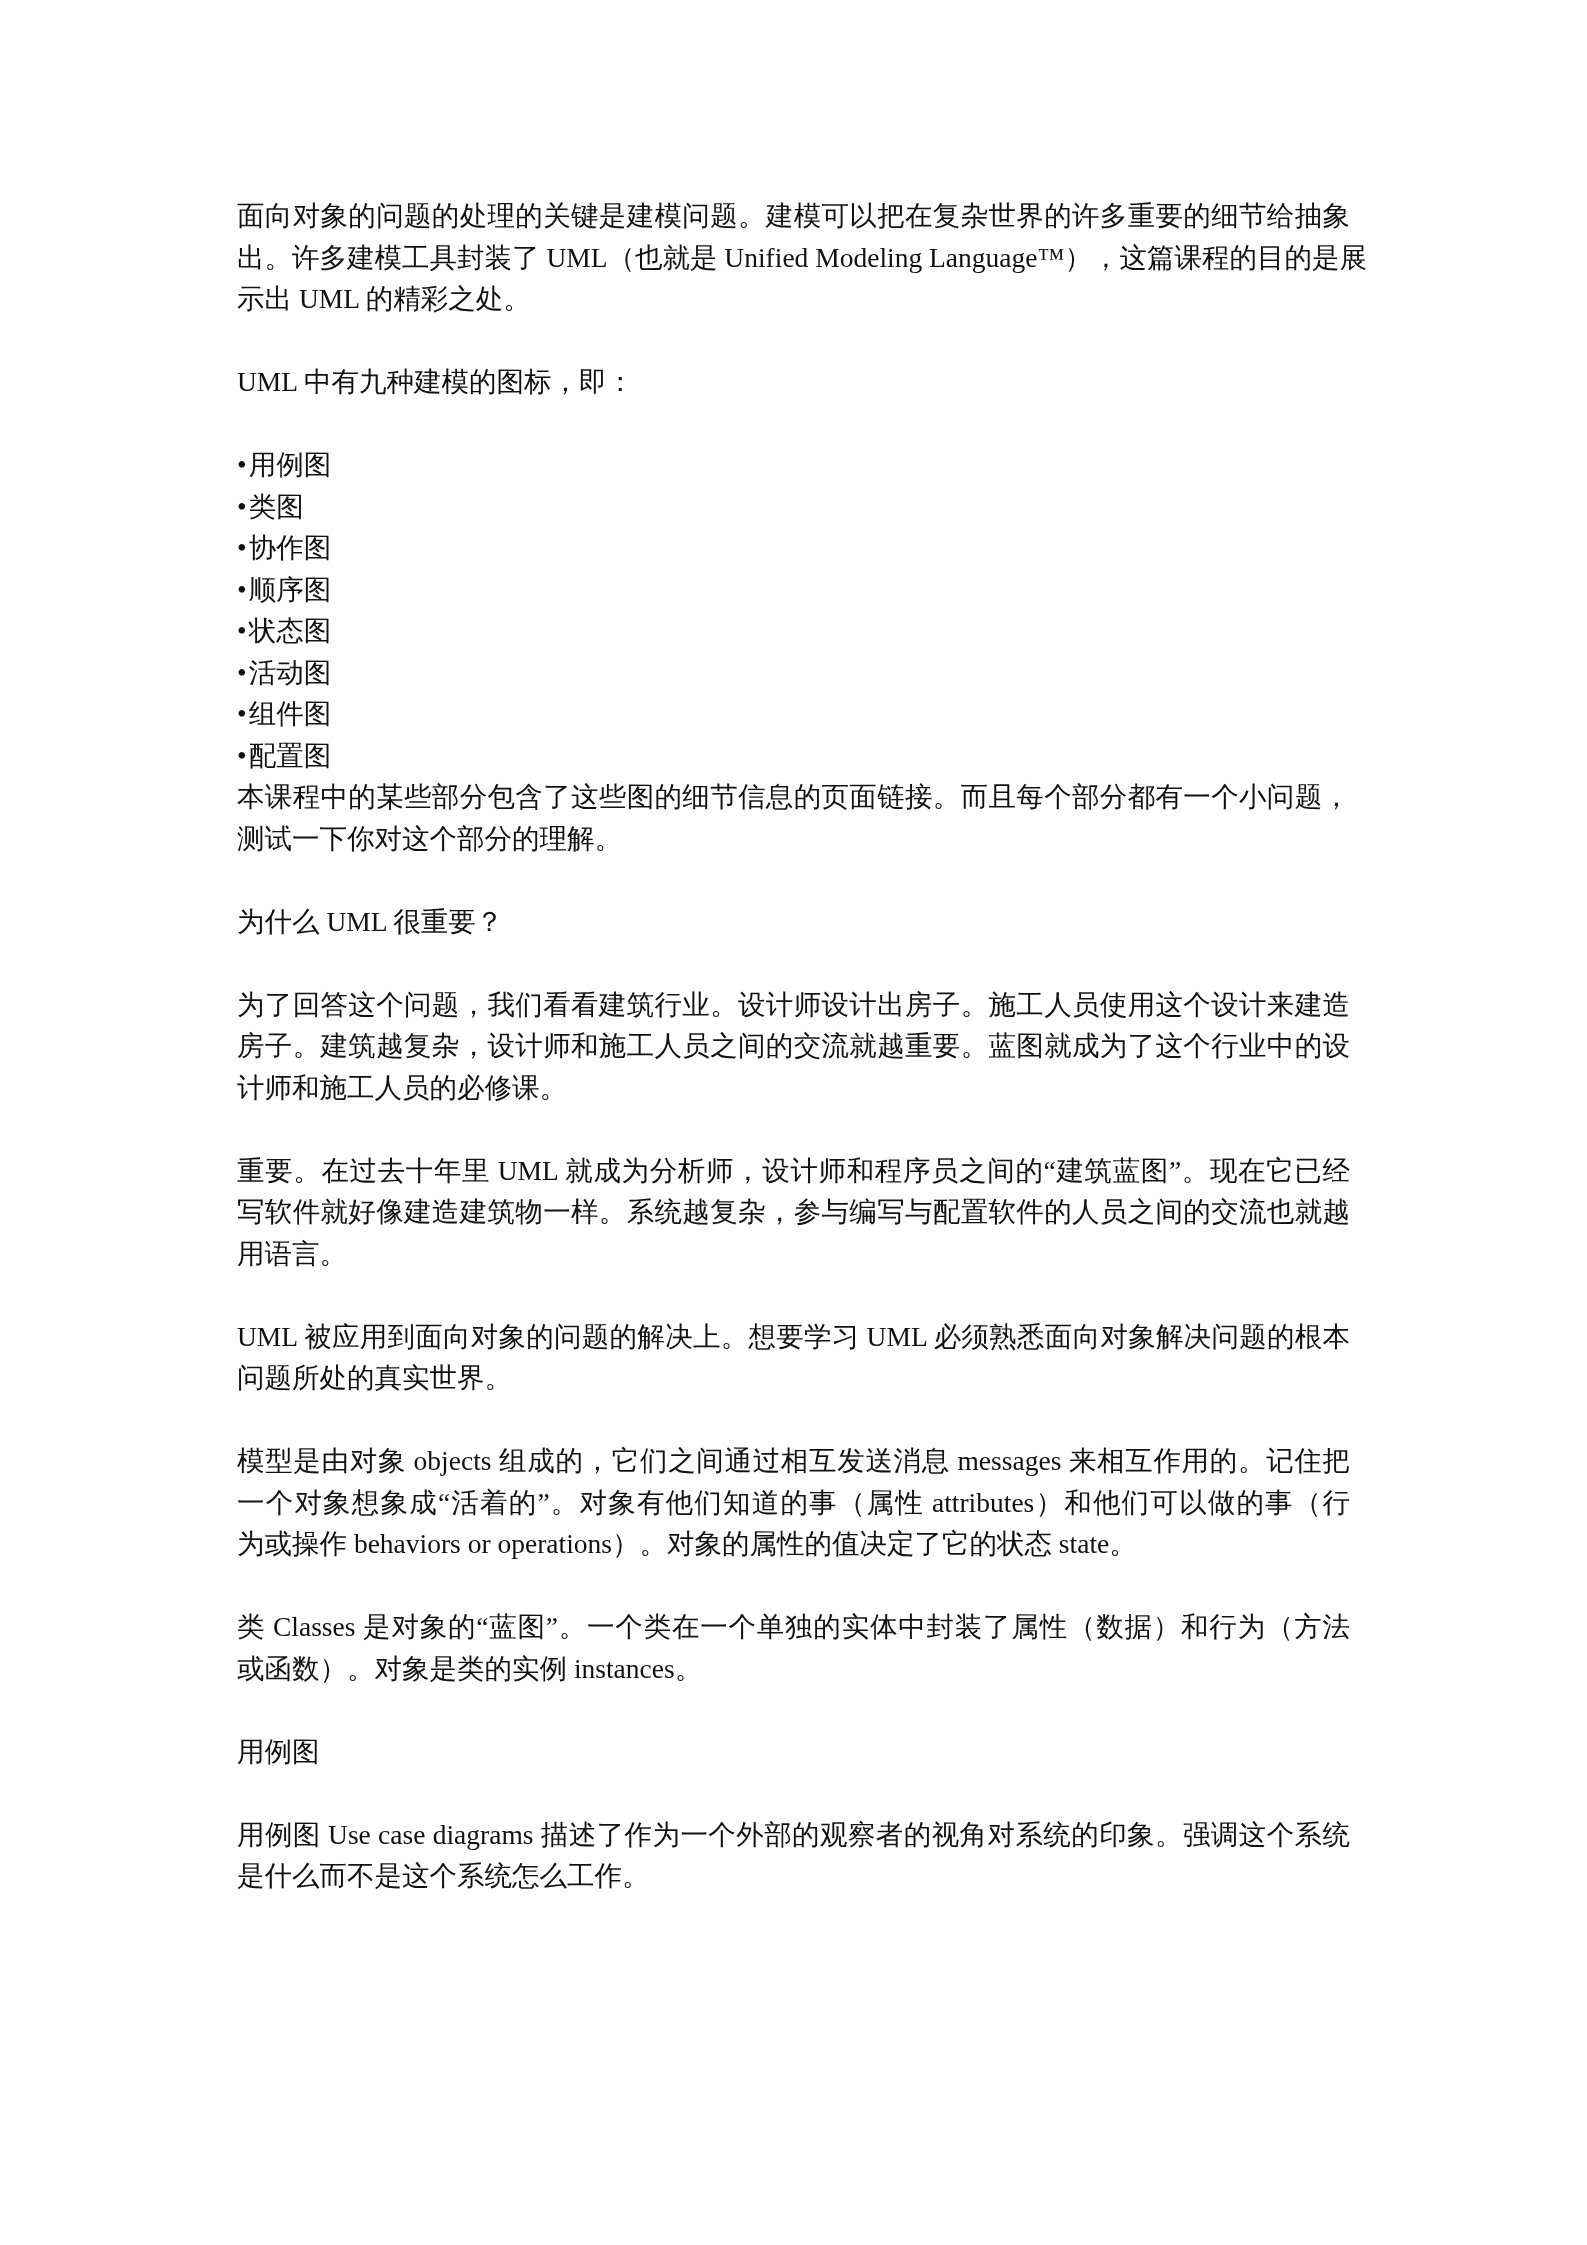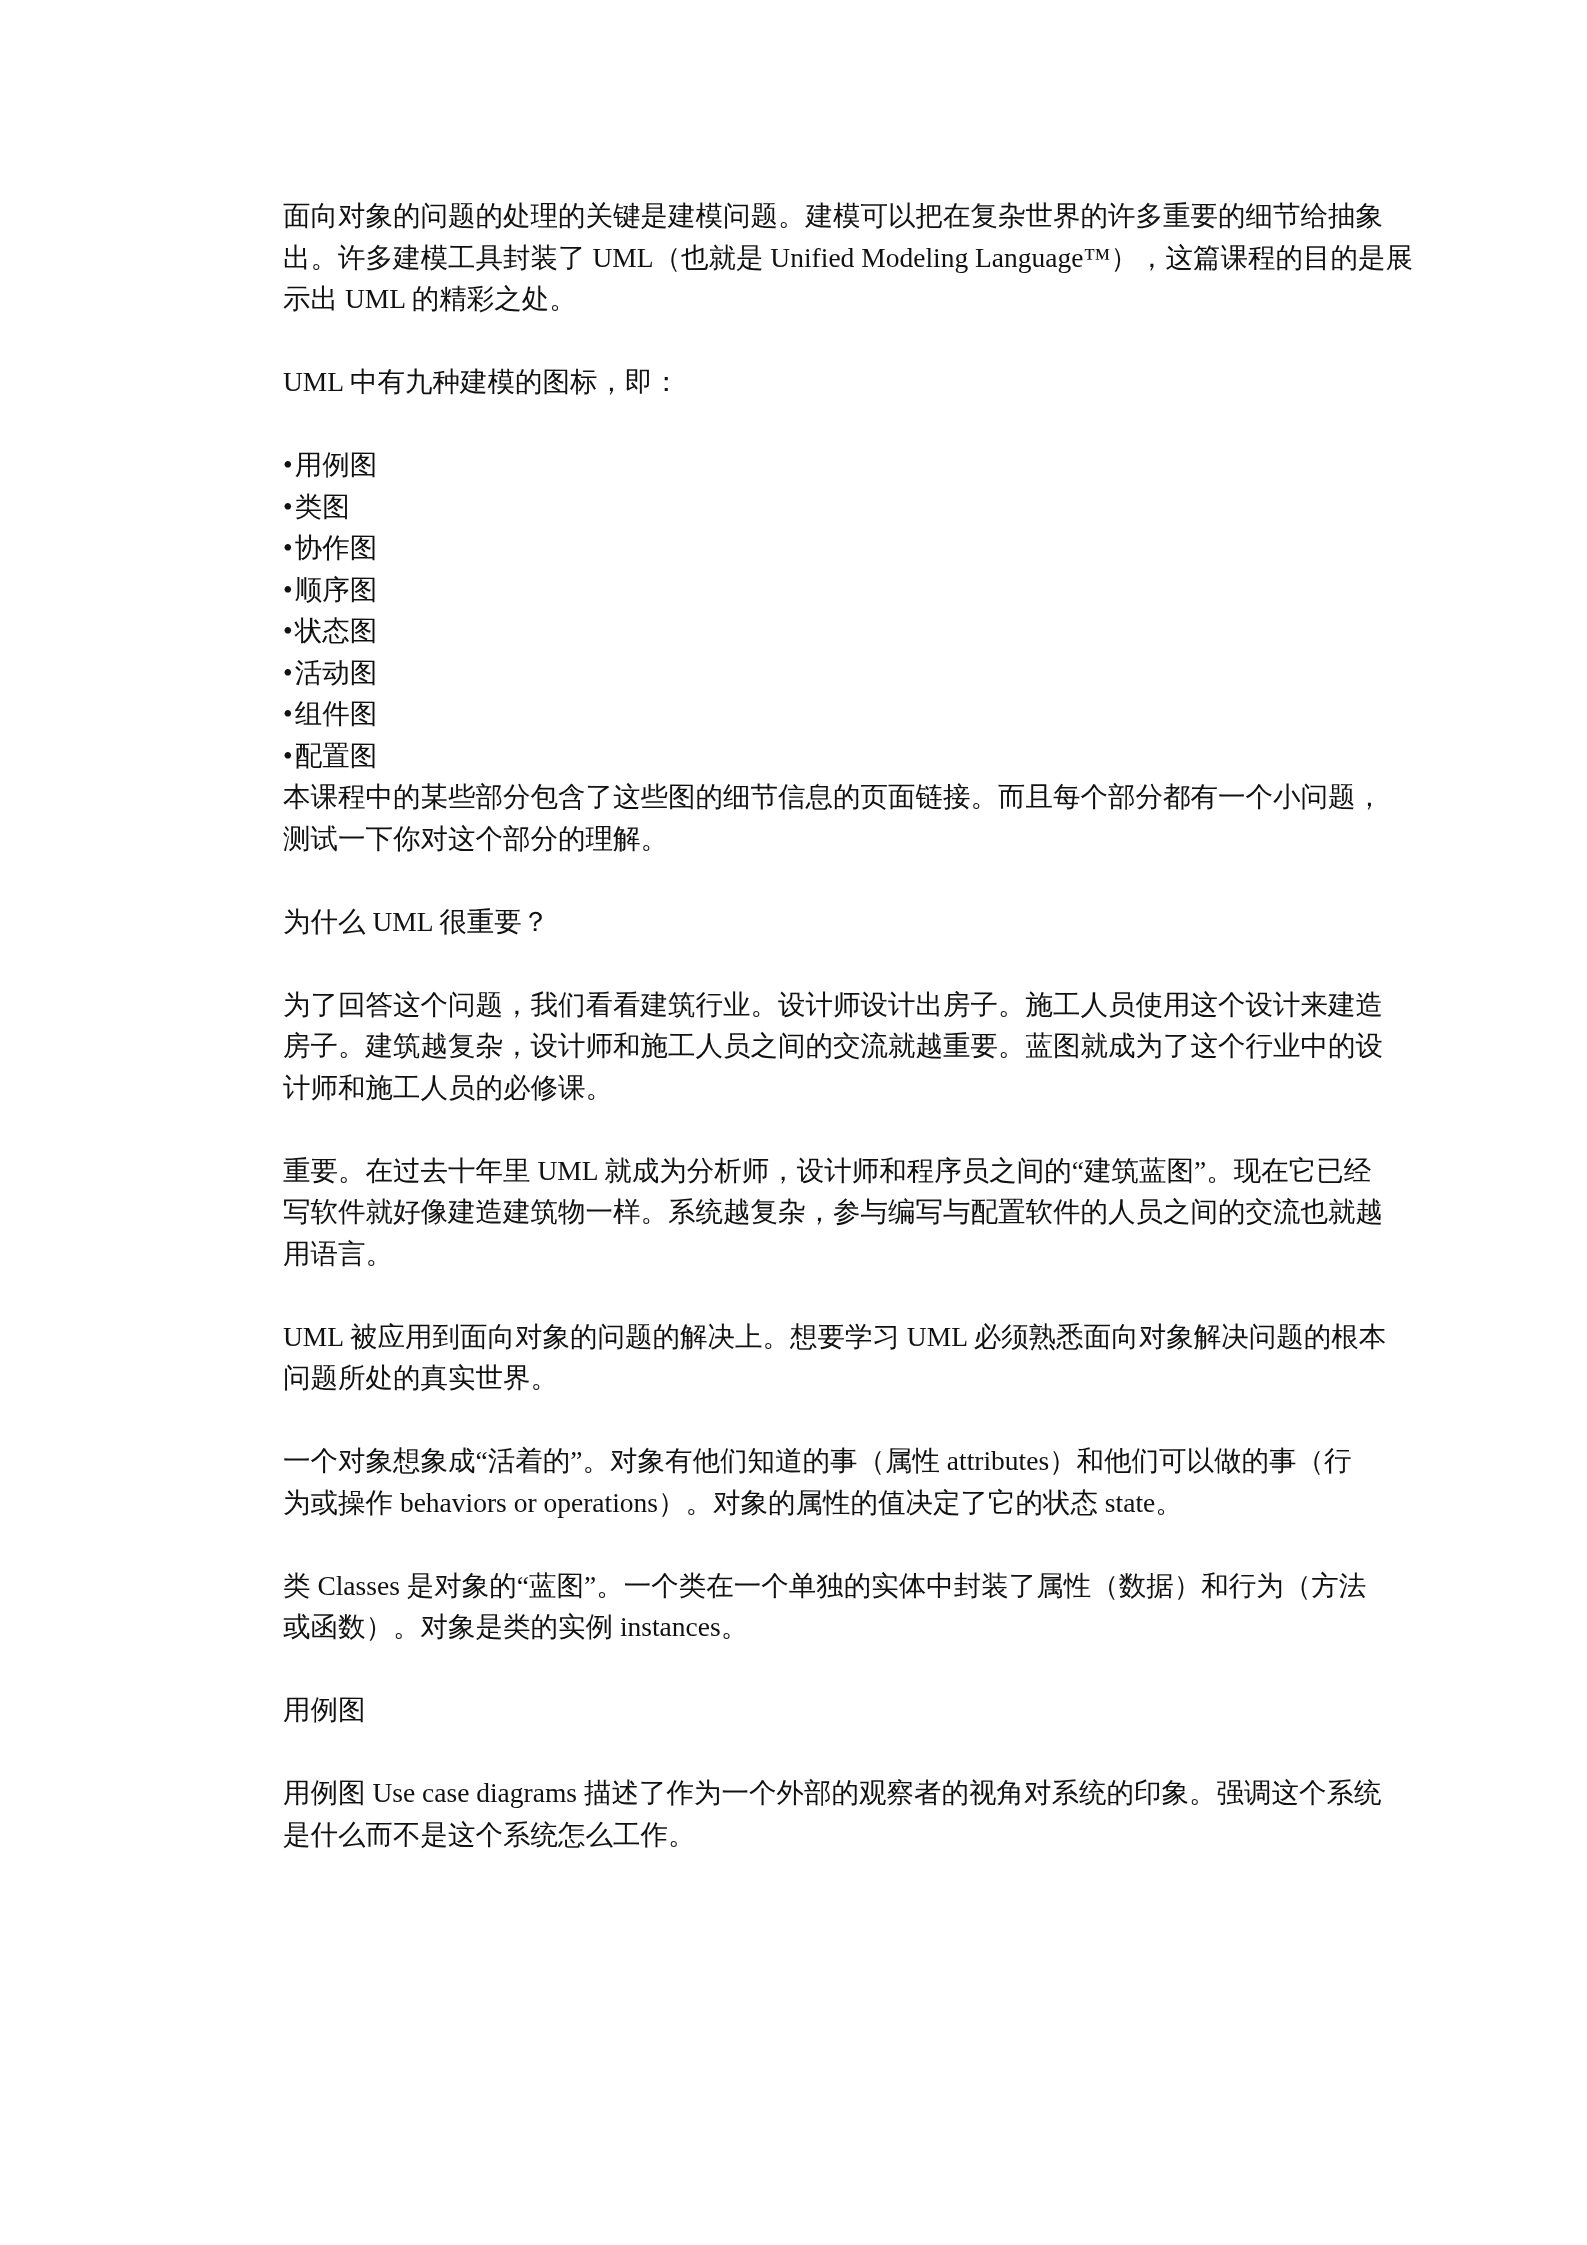--- a/index.html
+++ b/index.html
@@ -24,21 +24,20 @@
   }
   .para {
     margin: 0 0 41.5px 0;
   }
   .para.tight {
     margin-bottom: 0;
   }
   .line {
     white-space: nowrap;
     text-align: left;
-    margin-left: 46px;
   }
   .line.j {
     text-align: justify;
     text-align-last: justify;
     -moz-text-align-last: justify;
   }
   .bullet {
     margin-right: 2px;
   }
 </style>
@@ -88,20 +87,21 @@
     <div class="line j">写软件就好像建造建筑物一样。系统越复杂，参与编写与配置软件的人员之间的交流也就越</div>
     <div class="line">用语言。</div>
   </div>
 
   <div class="para">
     <div class="line j">UML 被应用到面向对象的问题的解决上。想要学习 UML 必须熟悉面向对象解决问题的根本</div>
     <div class="line">问题所处的真实世界。</div>
   </div>
 
   <div class="para">
+    <div class="line j">模型是由对象 objects 组成的，它们之间通过相互发送消息 messages 来相互作用的。记住把</div>
     <div class="line j">一个对象想象成“活着的”。对象有他们知道的事（属性 attributes）和他们可以做的事（行</div>
     <div class="line">为或操作 behaviors or operations）。对象的属性的值决定了它的状态 state。</div>
   </div>
 
   <div class="para">
     <div class="line j">类 Classes 是对象的“蓝图”。一个类在一个单独的实体中封装了属性（数据）和行为（方法</div>
     <div class="line">或函数）。对象是类的实例 instances。</div>
   </div>
 
   <div class="para">

